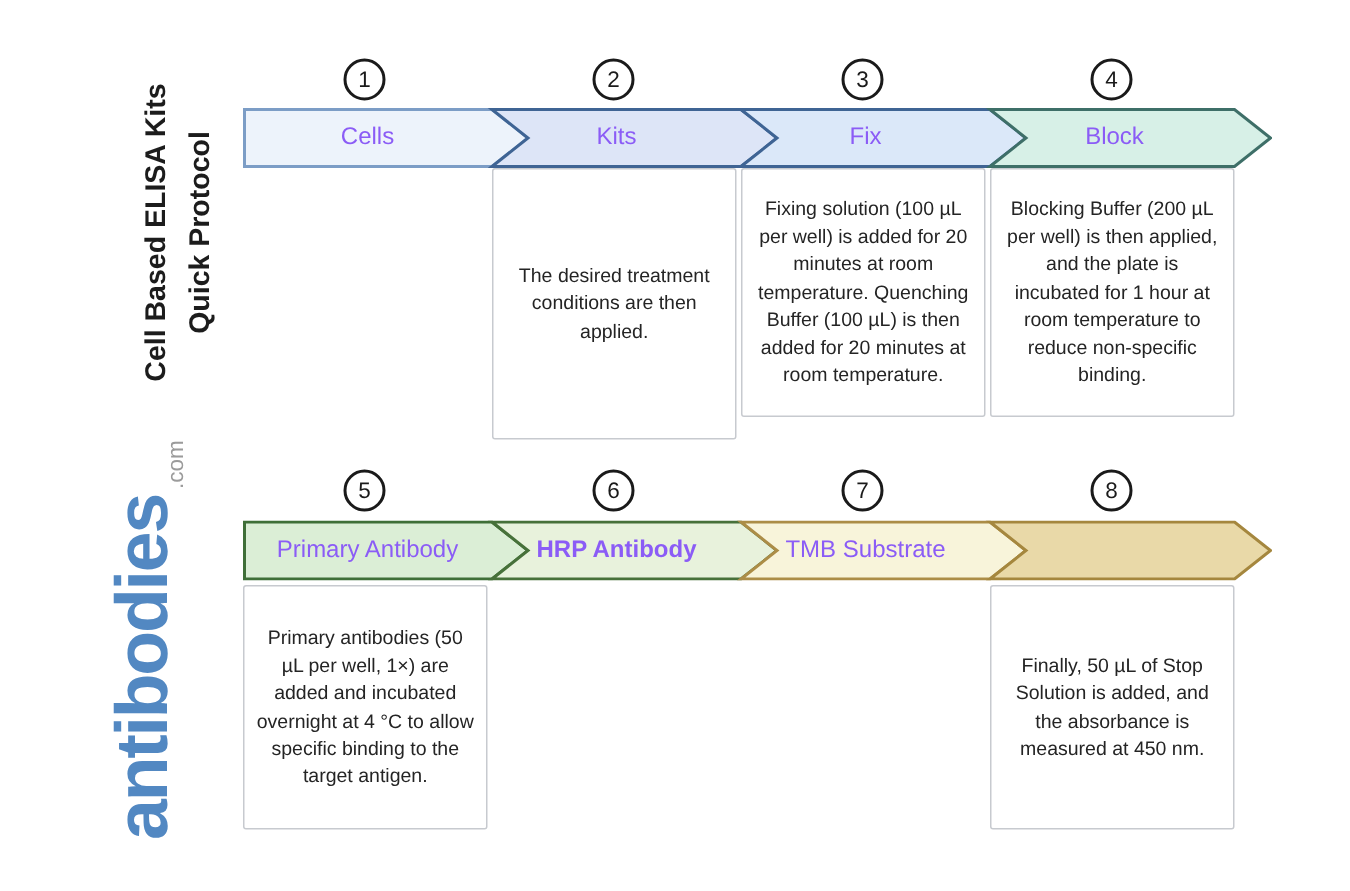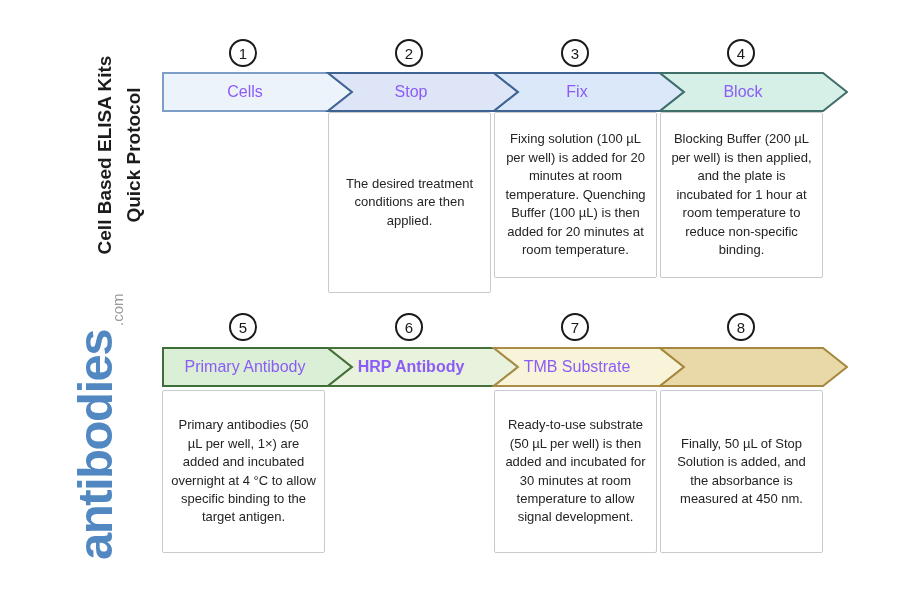--- a/index.html
+++ b/index.html
@@ -72,21 +72,21 @@
     </div>
 
   <svg class="banners" style="top:72px;" viewBox="0 0 686 40">
     <polygon points="1,1 166,1 190,20 166,39 1,39" fill="#edf3fb" stroke="#7c9dc6"></polygon>
     <polygon points="166,1 332,1 356,20 332,39 166,39 190,20" fill="#dde5f7" stroke="#3f6494"></polygon>
     <polygon points="332,1 498,1 522,20 498,39 332,39 356,20" fill="#dbe8f9" stroke="#3f6494"></polygon>
     <polygon points="498,1 661,1 685,20 661,39 498,39 522,20" fill="#d7f0e7" stroke="#3e6f68"></polygon>
   </svg>
 
   <div class="step-label" style="left:162px;top:72px;">Cells</div>
-  <div class="step-label" style="left:328px;top:72px;">Stop</div>
+  <div class="step-label" style="left:328px;top:72px;">Kits</div>
   <div class="step-label" style="left:494px;top:72px;">Fix</div>
   <div class="step-label" style="left:660px;top:72px;">Block</div>
 
   <div class="desc-box" style="left:328px;top:112px;height:181px;justify-content:center;">
     <div class="desc-text">The desired treatment conditions are then applied.</div>
   </div>
   <div class="desc-box" style="left:494px;top:112px;height:166px;">
     <div class="desc-text">Fixing solution (100 µL per well) is added for 20 minutes at room temperature. Quenching Buffer (100 µL) is then added for 20 minutes at room temperature.</div>
   </div>
   <div class="desc-box" style="left:660px;top:112px;height:166px;">
@@ -114,20 +114,17 @@
   </svg>
 
   <div class="step-label" style="left:162px;top:347px;">Primary Antibody</div>
   <div class="step-label" style="left:328px;top:347px;font-weight:bold;">HRP Antibody</div>
   <div class="step-label" style="left:494px;top:347px;">TMB Substrate</div>
   <div class="step-label" style="left:660px;top:347px;margin-top:36px;">STOP and Read</div>
 
   <div class="desc-box" style="left:162px;top:390px;height:163px;">
     <div class="desc-text">Primary antibodies (50 µL per well, 1×) are added and incubated overnight at 4 °C to allow specific binding to the target antigen.</div>
   </div>
-  <div class="desc-box" style="left:494px;top:390px;height:163px;">
-    <div class="desc-text">Ready-to-use substrate (50 µL per well) is then added and incubated for 30 minutes at room temperature to allow signal development.</div>
-  </div>
   <div class="desc-box" style="left:660px;top:390px;height:163px;">
     <div class="desc-text">Finally, 50 µL of Stop Solution is added, and the absorbance is measured at 450 nm.</div>
   </div>
 
 </div>
 
 </body></html>

